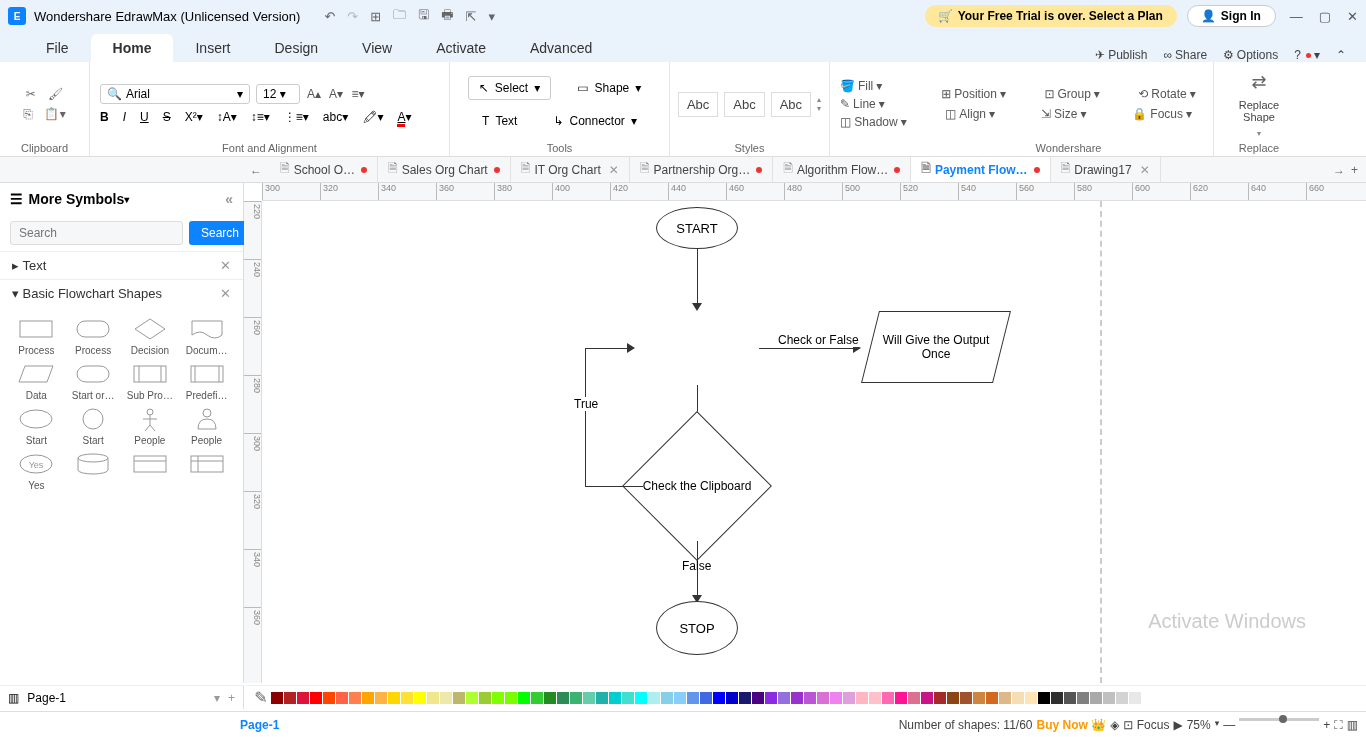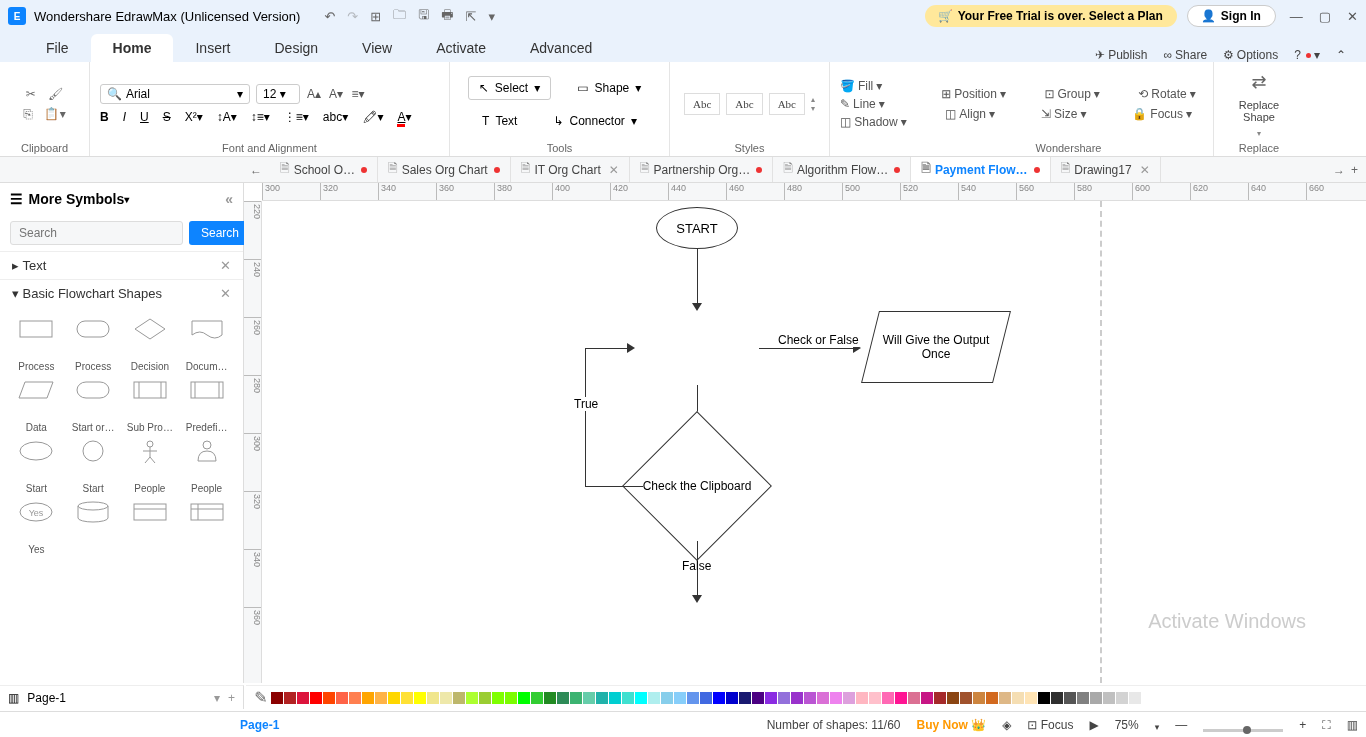--- a/index.html
+++ b/index.html
@@ -29,21 +29,21 @@
 .ribbon-group { border-right: 1px solid #e5e5e5; padding: 6px 10px 2px; display: flex; flex-direction: column; justify-content: space-between; align-items: center; }
 .ribbon-group-label { font-size: 11px; color: #666; text-align: center; padding-top: 2px; }
 .ribbon-body { display: flex; flex-direction: column; gap: 6px; align-items: center; flex: 1; justify-content: center; }
 .icon-btn-row { display: flex; gap: 12px; color: #666; align-items: center; }
 .icon-btn-row > * { cursor: pointer; }
 .font-row { display: flex; gap: 6px; align-items: center; }
 .font-select { border: 1px solid #ccc; border-radius: 3px; padding: 2px 6px; display: flex; align-items: center; gap: 4px; width: 150px; background: #fff; }
 .font-size { border: 1px solid #ccc; border-radius: 3px; padding: 2px 6px; width: 44px; text-align: left; }
 .small-ico { width: 16px; height: 16px; display: inline-flex; align-items: center; justify-content: center; color: #555; }
 .btn-pill { border: 1px solid #ccc; border-radius: 3px; padding: 4px 10px; display: flex; align-items: center; gap: 6px; background: #fff; cursor: pointer; }
-.style-box { border: 1px solid #ddd; padding: 4px 8px; font-size: 11px; color: #444; font-family: Liberation Serif, serif; }
+.style-box { border: 1px solid #ddd; padding: 4px 8px; font-size: 13px; color: #444; }
 .style-row { display: flex; gap: 6px; align-items: center; }
 .mini-row { display: flex; gap: 3px; align-items: center; color: #555; white-space: nowrap; cursor: pointer; }
 
 
 .doc-tabs { height: 26px; background: #f6f7f8; display: flex; align-items: center; border-bottom: 1px solid #ddd; font-size: 12px; position: relative; padding-left: 246px; }
 .doc-tab { display: flex; align-items: center; gap: 4px; padding: 0 10px; height: 100%; border-right: 1px solid #e2e2e2; color: #444; cursor: pointer; white-space: nowrap; }
 .doc-tab.active { background: #fff; color: #0d84ff; font-weight: 600; }
 .dot { width: 6px; height: 6px; border-radius: 50%; background: #e33; margin-left: 2px; }
 .tab-close { color: #999; margin-left: 4px; }
 .doc-tabs-right { margin-left: auto; display: flex; gap: 6px; padding-right: 8px; color: #666; }
@@ -57,21 +57,21 @@
 .side-search input { flex: 1; border: 1px solid #ddd; border-radius: 3px; padding: 4px 8px; font-size: 12px; background: #f6f7f8; }
 .side-search button { background: #0d84ff; color: #fff; border: none; border-radius: 3px; padding: 4px 12px; font-size: 12px; cursor: pointer; }
 .side-lib { padding: 8px 12px; display: flex; font-size: 13px; color: #444; }
 .side-lib .manage { margin-left: auto; cursor: pointer; }
 .drop-zone { margin: 10px 28px; border: 1px dashed transparent; background: #f3f3f3; padding: 14px 8px; font-size: 12px; color: #888; text-align: center; border-radius: 3px; }
 .side-section { padding: 6px 12px; display: flex; align-items: center; font-size: 13px; color: #333; border-top: 1px solid #eee; }
 .side-section .close-x { margin-left: auto; color: #999; cursor: pointer; }
 .shapes-grid { display: grid; grid-template-columns: repeat(4, 1fr); gap: 4px 0; padding: 8px 8px; }
 .shape-cell { display: flex; flex-direction: column; align-items: center; font-size: 10px; color: #555; cursor: pointer; }
 .shape-cell svg { width: 38px; height: 28px; }
-.shape-cell span { margin-top: 18px; white-space: nowrap; overflow: hidden; text-overflow: ellipsis; max-width: 48px; }
+.shape-cell span { margin-top: 2px; white-space: nowrap; overflow: hidden; text-overflow: ellipsis; max-width: 48px; }
 
 .canvas-area { flex: 1; position: relative; background: #fff; overflow: hidden; }
 .ruler-h { position: absolute; top: 0; left: 18px; right: 0; height: 18px; background: #f6f7f8; border-bottom: 1px solid #ddd; font-size: 9px; color: #888; overflow: hidden; }
 .ruler-h .tick { position: absolute; top: 0; border-left: 1px solid #bbb; height: 18px; padding-left: 2px; }
 .ruler-v { position: absolute; top: 18px; left: 0; bottom: 0; width: 18px; background: #f6f7f8; border-right: 1px solid #ddd; font-size: 9px; color: #888; overflow: hidden; }
 .ruler-v .tick { position: absolute; left: 0; border-top: 1px solid #bbb; width: 18px; writing-mode: vertical-rl; padding-top: 2px; }
 .canvas { position: absolute; top: 18px; left: 18px; right: 0; bottom: 0; background: #fff; }
 .page-boundary { position: absolute; top: 0; left: 0; width: 840px; height: 100%; border-right: 2px dashed #ccc; }
 
 
@@ -88,21 +88,21 @@
 
 
 .color-bar { position: absolute; left: 246px; right: 0; bottom: 28px; height: 24px; display: flex; align-items: center; padding: 0 6px; gap: 1px; background: #fff; border-top: 1px solid #eee; }
 .color-sw { width: 12px; height: 12px; cursor: pointer; }
 .colorbar-ico { width: 18px; color: #666; text-align: center; }
 
 
 .pages-bar { position: absolute; left: 0; width: 244px; bottom: 28px; height: 24px; background: #fff; border-top: 1px solid #eee; border-right: 1px solid #ddd; display: flex; align-items: center; font-size: 12px; padding: 0 8px; gap: 8px; }
 .status-bar { position: absolute; left: 0; right: 0; bottom: 0; height: 26px; background: #fff; border-top: 1px solid #ddd; display: flex; align-items: center; font-size: 12px; padding: 0 8px; color: #444; }
 .status-left { color: #0d84ff; font-weight: 600; padding-left: 232px; }
-.status-right { margin-left: auto; display: flex; align-items: flex-end; gap: 16px; }
+.status-right { margin-left: auto; display: flex; align-items: flex-start; gap: 4px; }
 .buy-now { color: #f90; font-weight: 600; }
 .zoom-slider { width: 80px; height: 3px; background: #ccc; position: relative; }
 .zoom-slider::after { content: ''; width: 8px; height: 8px; background: #666; border-radius: 50%; position: absolute; top: -3px; left: 40px; }
 
 .watermark { position: absolute; right: 60px; bottom: 50px; color: #ccc; font-size: 20px; pointer-events: none; }
 </style>
 </head>
 <body>
 
 <div class="titlebar">
@@ -498,20 +498,23 @@
       <div class="fc-line" style="left:435px;top:184px;width:1px;height:46px"></div>
       <div class="fc-arrowhead" style="left:430px;top:228px"></div>
 
       <div class="fc-diamond" style="left:382px;top:232px;width:106px;height:106px"></div>
       <div class="fc-diamond-label" style="left:365px;top:278px">Check the Clipboard</div>
 
       <div class="fc-line" style="left:435px;top:340px;width:1px;height:56px"></div>
       <div class="fc-arrowhead" style="left:430px;top:394px"></div>
       <div class="fc-label" style="left:420px;top:358px">False</div>
 
+      <div class="fc-ellipse" style="left:394px;top:400px;width:82px;height:54px">
+          <span>STOP</span>
+        </div>
 
       <div class="fc-line" style="left:497px;top:147px;width:94px;height:1px"></div>
       <div class="fc-arrowhead right" style="left:591px;top:142px"></div>
       <div class="fc-label" style="left:516px;top:132px;white-space:nowrap;background:#fff">Check or False</div>
 
       <div class="fc-para" style="left:608px;top:110px;width:132px;height:72px">
           <span>Will Give the Output Once</span>
         </div>
 
       <div class="fc-line" style="left:323px;top:285px;width:58px;height:1px"></div>

